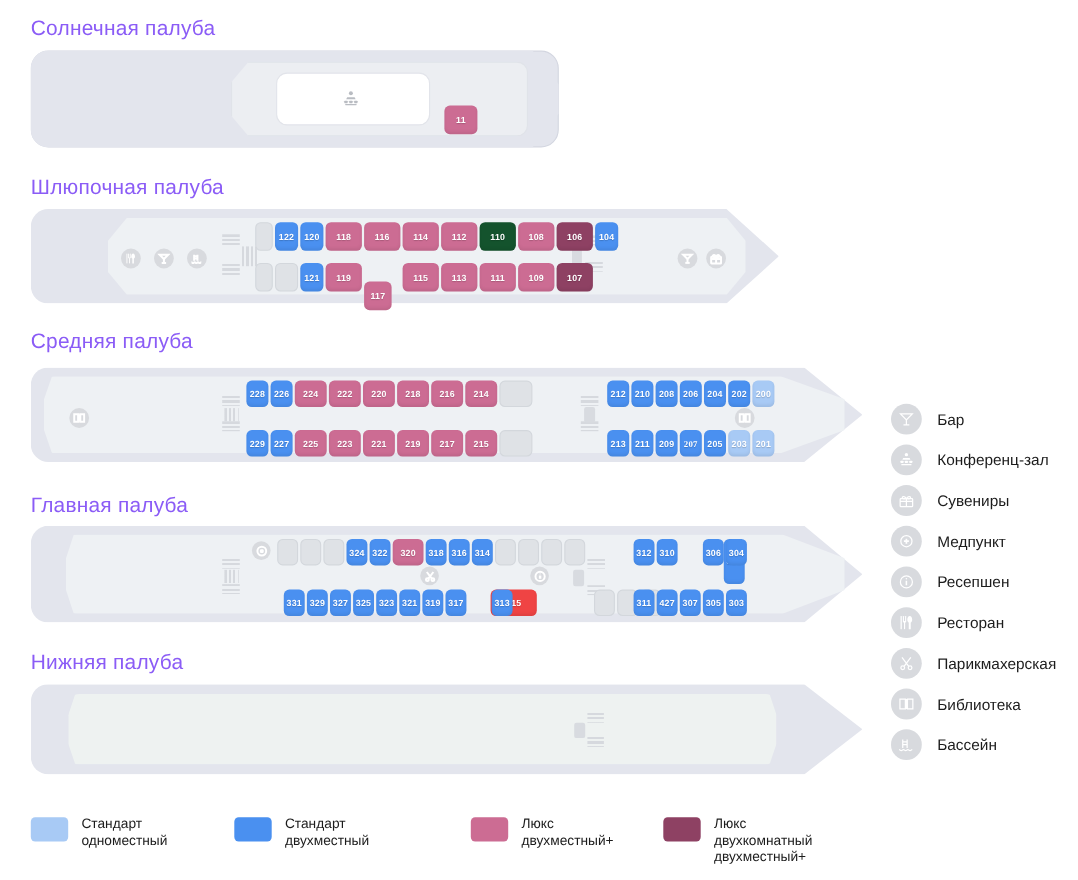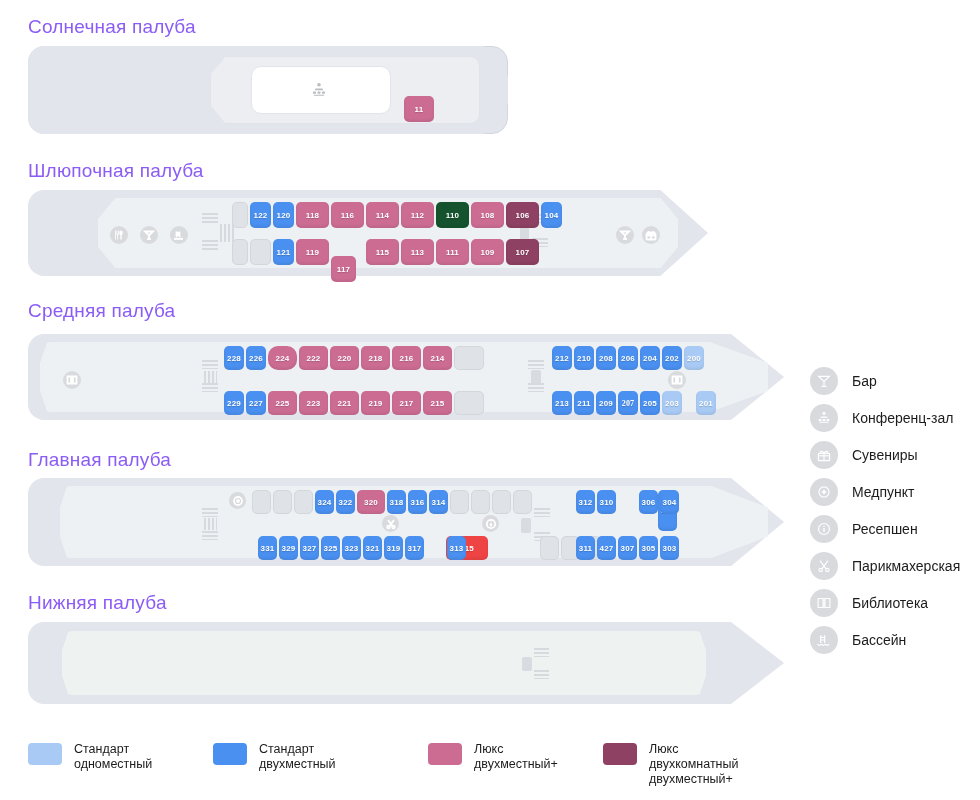--- a/index.html
+++ b/index.html
@@ -273,21 +273,21 @@
   <div class="stair" style="left:202px; top:360px; width:16px; height:9px;"></div>
   <div class="stair" style="left:202px; top:383px; width:16px; height:9px;"></div>
   <div class="comb" style="left:204px; top:371px; width:13px; height:12px;"></div>
   <div class="stair" style="left:528px; top:360px; width:16px; height:9px;"></div>
   <div class="stair" style="left:528px; top:383px; width:16px; height:9px;"></div>
   <div class="lift" style="left:531px; top:370px; width:10px; height:14px;"></div>
 
   <div id="middle-top-row">
       <div class="cabin" style="left: 224px; top: 346px; width: 20px; height: 24px; background: rgb(74, 144, 240);">228</div>
       <div class="cabin" style="left: 246px; top: 346px; width: 20px; height: 24px; background: rgb(74, 144, 240);">226</div>
-      <div class="cabin" style="left: 268px; top: 346px; width: 29px; height: 24px; background: rgb(204, 108, 147); border-radius: 10px;">224</div>
+      <div class="cabin" style="left: 268px; top: 346px; width: 29px; height: 24px; background: rgb(204, 108, 147);">224</div>
       <div class="cabin" style="left: 299px; top: 346px; width: 29px; height: 24px; background: rgb(204, 108, 147);">222</div>
       <div class="cabin" style="left: 330px; top: 346px; width: 29px; height: 24px; background: rgb(204, 108, 147);">220</div>
       <div class="cabin" style="left: 361px; top: 346px; width: 29px; height: 24px; background: rgb(204, 108, 147);">218</div>
       <div class="cabin" style="left: 392px; top: 346px; width: 29px; height: 24px; background: rgb(204, 108, 147);">216</div>
       <div class="cabin" style="left: 423px; top: 346px; width: 29px; height: 24px; background: rgb(204, 108, 147);">214</div>
       <div class="cabin empty" style="left: 454px; top: 346px; width: 30px; height: 24px;"></div>
       <div class="cabin" style="left: 552px; top: 346px; width: 20px; height: 24px; background: rgb(74, 144, 240);">212</div>
       <div class="cabin" style="left: 574px; top: 346px; width: 20px; height: 24px; background: rgb(74, 144, 240);">210</div>
       <div class="cabin" style="left: 596px; top: 346px; width: 20px; height: 24px; background: rgb(74, 144, 240);">208</div>
       <div class="cabin" style="left: 618px; top: 346px; width: 20px; height: 24px; background: rgb(74, 144, 240);">206</div>
@@ -304,21 +304,21 @@
       <div class="cabin" style="left: 361px; top: 391px; width: 29px; height: 24px; background: rgb(204, 108, 147);">219</div>
       <div class="cabin" style="left: 392px; top: 391px; width: 29px; height: 24px; background: rgb(204, 108, 147);">217</div>
       <div class="cabin" style="left: 423px; top: 391px; width: 29px; height: 24px; background: rgb(204, 108, 147);">215</div>
       <div class="cabin empty" style="left: 454px; top: 391px; width: 30px; height: 24px;"></div>
       <div class="cabin" style="left: 552px; top: 391px; width: 20px; height: 24px; background: rgb(74, 144, 240);">213</div>
       <div class="cabin" style="left: 574px; top: 391px; width: 20px; height: 24px; background: rgb(74, 144, 240);">211</div>
       <div class="cabin" style="left: 596px; top: 391px; width: 20px; height: 24px; background: rgb(74, 144, 240);">209</div>
       <div class="cabin" style="left: 618px; top: 391px; width: 20px; height: 24px; background: rgb(74, 144, 240); font-family: Liberation Serif, serif;">207</div>
       <div class="cabin" style="left: 640px; top: 391px; width: 20px; height: 24px; background: rgb(74, 144, 240);">205</div>
       <div class="cabin" style="left: 662px; top: 391px; width: 20px; height: 24px; background: rgb(168, 202, 245);">203</div>
-      <div class="cabin" style="left: 684px; top: 391px; width: 20px; height: 24px; background: rgb(168, 202, 245); margin-left: 12px;">201</div>
+      <div class="cabin" style="left: 684px; top: 391px; width: 20px; height: 24px; background: rgb(168, 202, 245);">201</div>
     </div>
 
   <div class="deck-title" style="left:28px; top:449px;">Главная палуба</div>
 
   <div class="hull" style="left:28px; top:478px; width:756px; height:88px; background:#e3e5ed; border-radius:16px; clip-path:polygon(0% 0%, 93% 0%, 100% 50%, 93% 100%, 0% 100%); border:none;"></div>
   <div class="inner-deck" style="left:60px; top:486px; width:708px; height:72px; border:none; background:#eef1f4; border-radius:10px; clip-path:polygon(1% 0%, 92% 0%, 100% 30%, 100% 70%, 92% 100%, 1% 100%, 0% 70%, 0% 30%);"></div>
 
   <div class="svc" style="left:229px; top:492px; width:17px; height:17px;">
     <svg width="12" height="12" viewBox="0 0 24 24" fill="none" stroke="#ffffff" stroke-width="1.8">
       <circle cx="12" cy="12" r="8"></circle>
@@ -445,20 +445,33 @@
           <svg width="16" height="16" viewBox="0 0 24 24" fill="none" stroke="#ffffff" stroke-width="1.7">
             <circle cx="12" cy="12" r="8.2"></circle>
             <line x1="12" y1="10.6" x2="12" y2="16.4" stroke-width="2.1"></line>
             <circle cx="12" cy="7.7" r="1.1" fill="#ffffff" stroke="none"></circle>
           </svg>
         </div>
         <div class="lbl">Ресепшен</div>
       </div>
       <div class="svc-row">
         <div class="ico">
+          <svg width="16" height="16" viewBox="0 0 24 24" fill="#ffffff">
+            <rect x="4" y="3" width="1.7" height="18" rx=".7"></rect>
+            <rect x="7.2" y="3" width="1.5" height="8" rx=".6"></rect>
+            <rect x="10.2" y="3" width="1.5" height="8" rx=".6"></rect>
+            <rect x="7.2" y="9.8" width="4.5" height="1.6" rx=".6"></rect>
+            <rect x="8.7" y="11" width="1.6" height="10" rx=".6"></rect>
+            <path d="M16.6 3c1.9 0 3.3 2.3 3.3 5.1 0 1.9-.9 3.3-2 3.8V21h-2.7v-9.1c-1.1-.5-2-1.9-2-3.8C13.2 5.3 14.7 3 16.6 3z"></path>
+          </svg>
+        </div>
+        <div class="lbl">Ресторан</div>
+      </div>
+      <div class="svc-row">
+        <div class="ico">
           <svg width="16" height="16" viewBox="0 0 24 24" fill="none" stroke="#ffffff" stroke-width="1.7">
             <circle cx="7" cy="18" r="2.5"></circle>
             <circle cx="17" cy="18" r="2.5"></circle>
             <path d="M8.8 16.2L18 4M15.2 16.2L6 4"></path>
           </svg>
         </div>
         <div class="lbl">Парикмахерская</div>
       </div>
       <div class="svc-row">
         <div class="ico">

